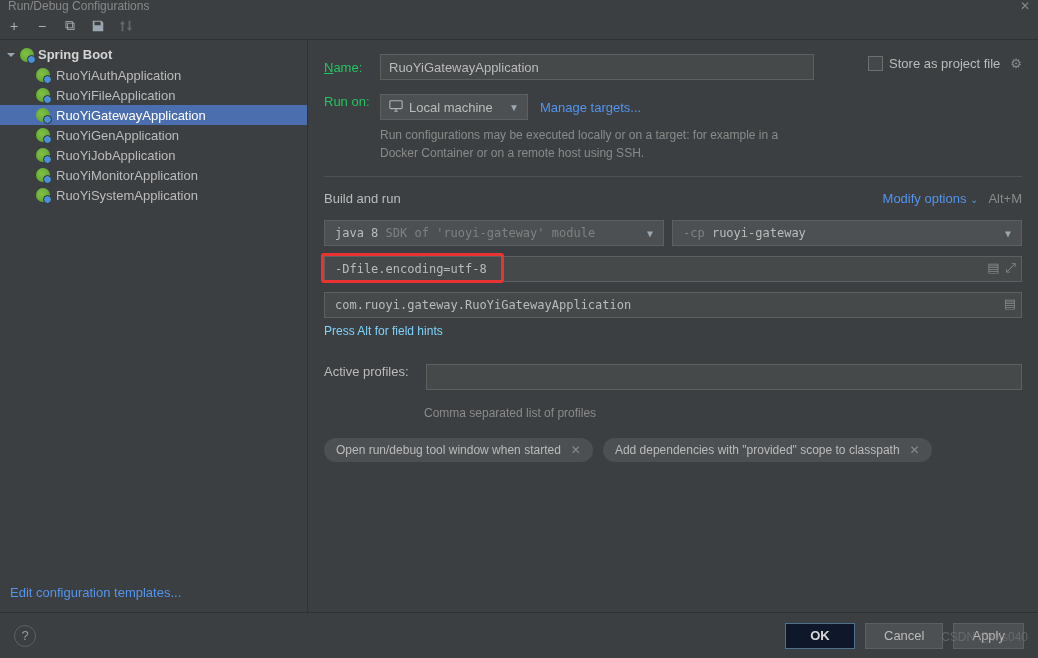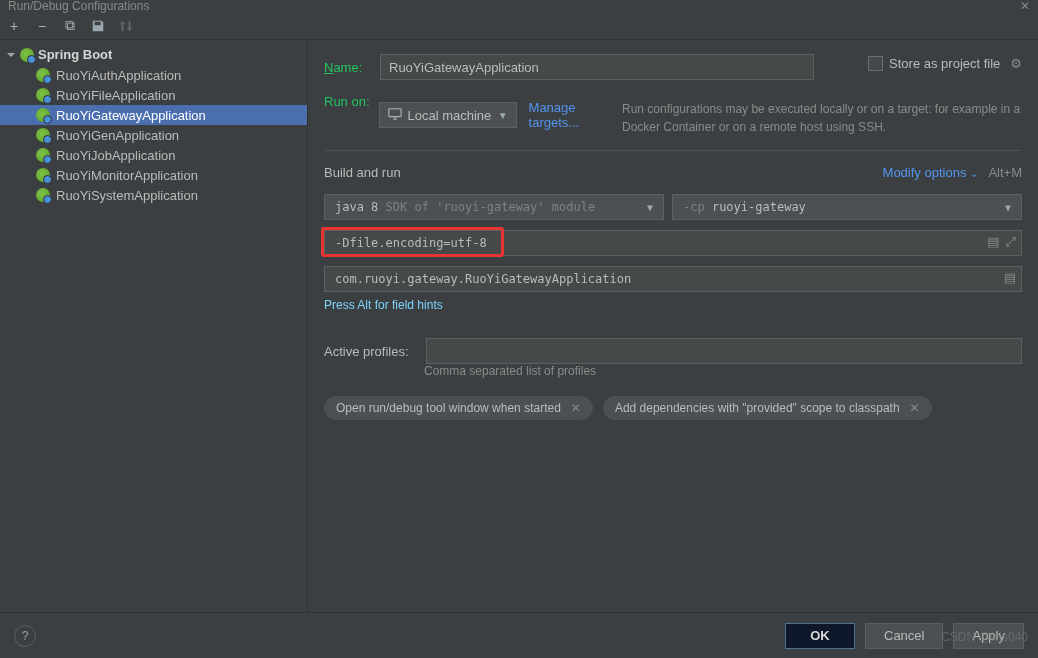--- a/index.html
+++ b/index.html
@@ -221,21 +221,21 @@
   display: flex;
   align-items: center;
   padding: 0 10px;
   font-family: "Consolas", monospace;
   font-size: 12px;
   color: #bbbbbb;
   margin-bottom: 6px;
   position: relative;
 }
 .althint { color: #7dd3fc; font-size: 12px; margin-bottom: 26px; }
-.active-row { display: flex; align-items: center; gap: 12px; margin-bottom: 0; }
+.active-row { display: flex; gap: 12px; margin-bottom: 16px; }
 .active-row .lbl2 { width: 90px; }
 .active-input { flex: 1; }
 .comma-hint { color: #8a8a8a; font-size: 12px; margin-left: 100px; margin-bottom: 18px; }
 .chips { display: flex; gap: 10px; }
 .chip {
   background: #4c5052;
   border-radius: 14px;
   padding: 5px 12px;
   display: flex;
   align-items: center;
@@ -346,37 +346,40 @@
       </div>
       <div class="tree-item">
         <span class="spring-icon"></span>
         <span>RuoYiMonitorApplication</span>
       </div>
       <div class="tree-item">
         <span class="spring-icon"></span>
         <span>RuoYiSystemApplication</span>
       </div>
     </div>
+    <div class="edit-templates">
+      <a>Edit configuration templates...</a>
+    </div>
   </div>
 
   <div class="content">
     <div class="store-row">
       <span class="checkbox"></span>
       <span><span class="ul">S</span><span>tore as project file</span></span>
       <span class="gear">⚙</span>
     </div>
 
     <div class="row">
       <span class="lbl"><span class="ul">N</span><span>ame:</span></span>
       <input class="text-input name-input" value="RuoYiGatewayApplication" style="">
     </div>
 
     <div class="row runon-row">
       <span class="lbl" style="width:56px">Run on:</span>
-      <div style="display:flex;flex-direction:row">
+      <div style="display:flex;flex-direction:column">
         <div style="display:flex;align-items:center">
           <div class="dropdown runon-dd">
             <span>
               <svg class="icon-svg" viewBox="0 0 16 16">
                   <rect x="1" y="2" width="14" height="9" rx="1" fill="none" stroke="#afb1b3" stroke-width="1.3"></rect>
                   <path stroke="#afb1b3" stroke-width="1.3" d="M6 14h4M8 11v3"></path>
                 </svg>
             </span>
             <span>Local machine</span>
             <span class="dd-arrow">▼</span>

